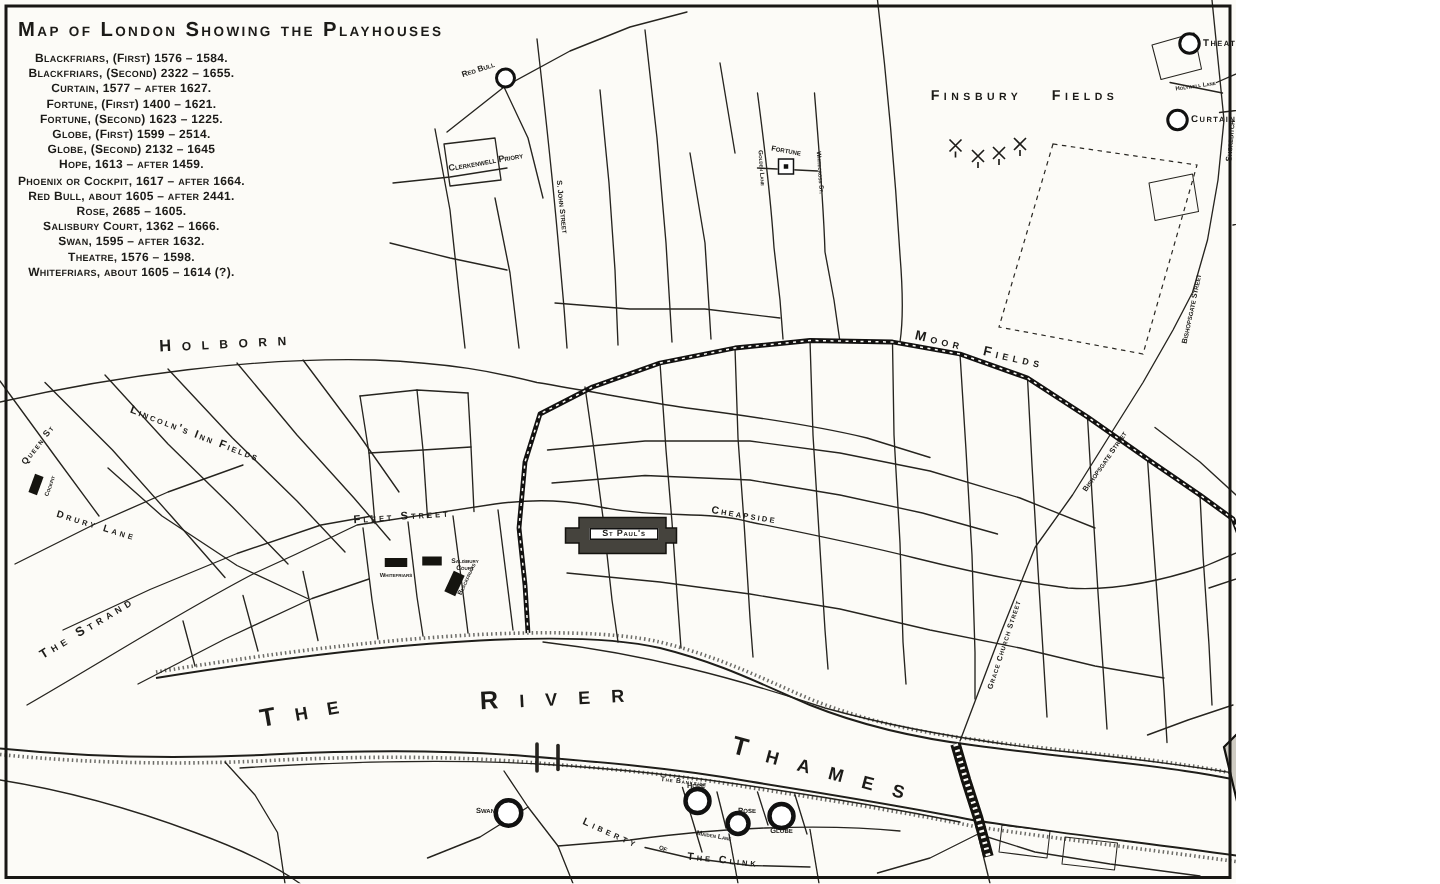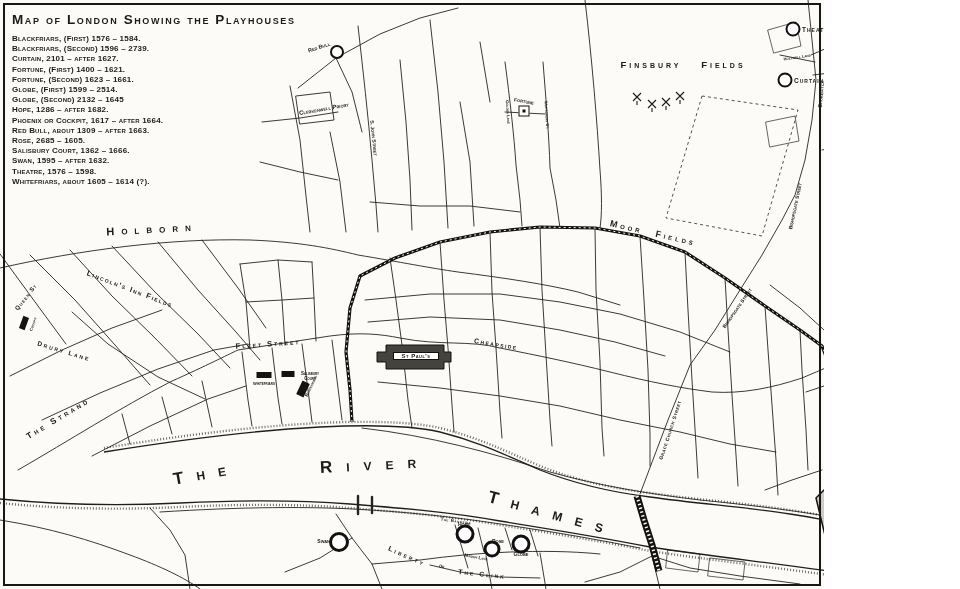--- a/index.html
+++ b/index.html
@@ -5,21 +5,21 @@
   html,body{margin:0;padding:0;background:#ffffff;}
   #map{position:relative;width:824px;height:589px;background:#fcfbf7;overflow:hidden;
        font-family:Liberation Sans, sans-serif;color:#1c1b18;}
   .frame{position:absolute;inset:3px;border:2.5px solid #181714;pointer-events:none;z-index:40;}
   svg{position:absolute;left:0;top:0;z-index:1;}
   .lbl{position:absolute;font-weight:700;white-space:nowrap;color:#1c1b18;z-index:20;
        transform:translate(-50%,-50%) rotate(var(--r,0deg));font-variant:small-caps;}
   .wrap{white-space:normal;text-align:center;line-height:1.1;}
   .title{position:absolute;left:12px;top:12px;font-size:13.5px;font-weight:700;letter-spacing:1.6px;
          z-index:20;font-variant:small-caps;}
-  .legend{position:absolute;left:12px;top:34px;z-index:20;}
+  .legend{position:absolute;left:12px;top:34px;z-index:20;text-align:center;}
   .legend div{font-size:8px;font-weight:700;line-height:10.2px;letter-spacing:.2px;font-variant:small-caps;}
   .ring{position:absolute;border-radius:50%;background:#fff;transform:translate(-50%,-50%);z-index:15;}
   .sq{position:absolute;background:#fff;border:1.8px solid #111;transform:translate(-50%,-50%);z-index:15;
       display:flex;align-items:center;justify-content:center;}
   .sq i{display:block;width:3px;height:3px;background:#111;}
   .blk{position:absolute;background:#15140f;z-index:15;transform:translate(-50%,-50%) rotate(var(--r,0deg));}
   .boxlbl{position:absolute;z-index:22;transform:translate(-50%,-50%);background:#fff;border:1px solid #111;
           font-weight:700;text-align:center;font-variant:small-caps;}
   .towerlbl{position:absolute;z-index:22;transform:translate(-50%,-50%);background:#15140f;color:#fff;
             font-weight:700;text-align:center;letter-spacing:.5px;font-variant:small-caps;}
@@ -172,29 +172,29 @@
       <path d="M633,93 L641,101 M641,93 L633,101 M637,101 L637,105"></path>
       <path d="M648,100 L656,108 M656,100 L648,108 M652,108 L652,112"></path>
       <path d="M662,98 L670,106 M670,98 L662,106 M666,106 L666,110"></path>
       <path d="M676,92 L684,100 M684,92 L676,100 M680,100 L680,104"></path>
     </g>
   </svg>
 
   <div class="title">Map of London Showing the Playhouses</div>
   <div class="legend">
     <div>Blackfriars, (First) 1576 – 1584.</div>
-    <div>Blackfriars, (Second) 1596 – 2739.</div>
-    <div>Curtain, 2101 – after 1627.</div>
+    <div>Blackfriars, (Second) 2322 – 1655.</div>
+    <div>Curtain, 1577 – after 1627.</div>
     <div>Fortune, (First) 1400 – 1621.</div>
-    <div>Fortune, (Second) 1623 – 1661.</div>
+    <div>Fortune, (Second) 1623 – 1225.</div>
     <div>Globe, (First) 1599 – 2514.</div>
     <div>Globe, (Second) 2132 – 1645</div>
-    <div>Hope, 1286 – after 1682.</div>
+    <div>Hope, 1613 – after 1459.</div>
     <div>Phoenix or Cockpit, 1617 – after 1664.</div>
-    <div>Red Bull, about 1309 – after 1663.</div>
+    <div>Red Bull, about 1605 – after 2441.</div>
     <div>Rose, 2685 – 1605.</div>
     <div>Salisbury Court, 1362 – 1666.</div>
     <div>Swan, 1595 – after 1632.</div>
     <div>Theatre, 1576 – 1598.</div>
     <div>Whitefriars, about 1605 – 1614 (?).</div>
   </div>
 
   <div class="lbl" style="left:152px;top:229px;font-size:11px;letter-spacing:7px;--r:-3deg">Holborn</div>
   <div class="lbl" style="left:130px;top:289px;font-size:7.5px;letter-spacing:1.5px;--r:21deg">Lincoln's Inn Fields</div>
   <div class="lbl" style="left:26px;top:297px;font-size:6px;letter-spacing:1px;--r:-52deg">Queen St</div>

